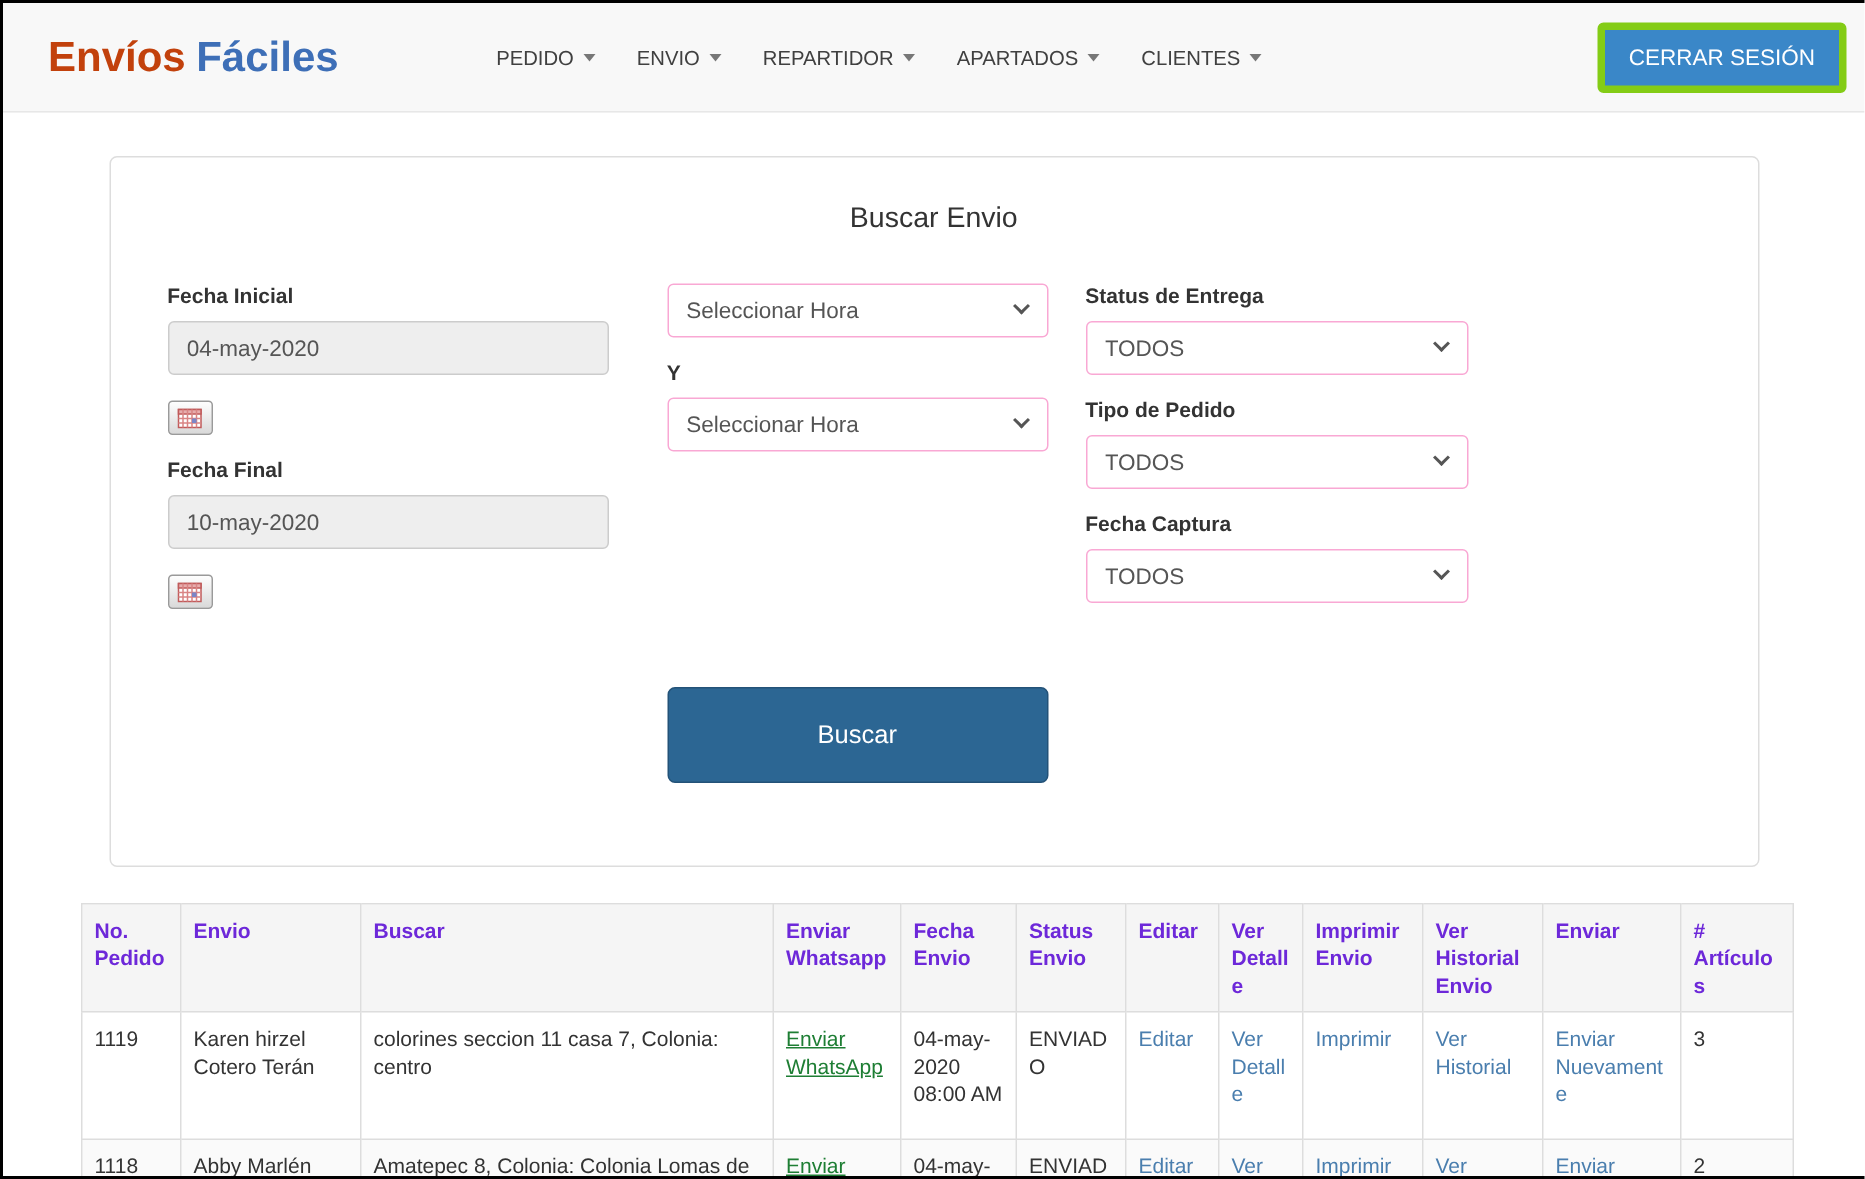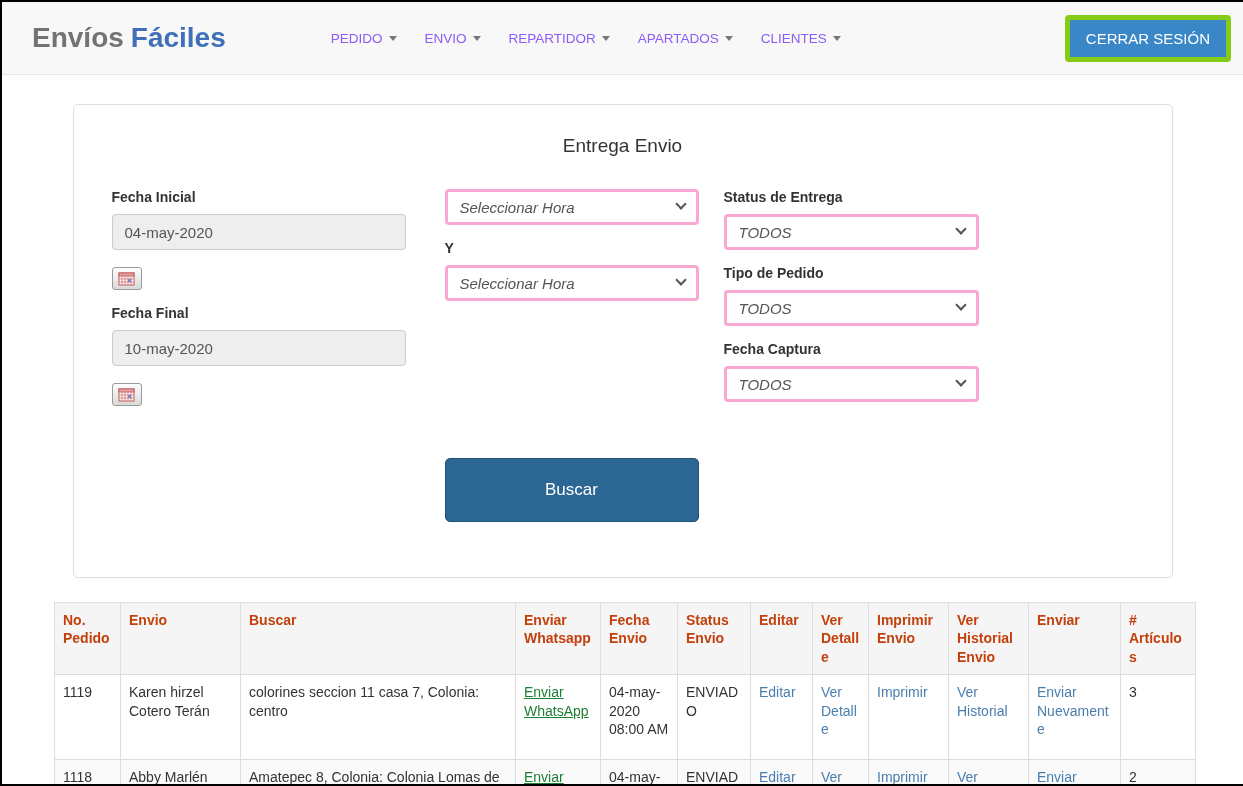--- a/index.html
+++ b/index.html
@@ -11,24 +11,24 @@
     font-family:"Liberation Sans", "DejaVu Sans", sans-serif;
     color:#333;
   }
 
   
   .navbar {
     height:73px; background:#f8f8f8; border-bottom:1px solid #e7e7e7;
     display:flex; align-items:center; padding:0 12px 0 30px;
   }
   .brand { font-size:28px; font-weight:bold; letter-spacing:0; cursor:pointer; white-space:nowrap; }
-  .brand .p1 { color:#737373; }
+  .brand .p1 { color:#c2410c; }
   .brand .p2 { color:#3e6fb7; margin-left:7px; }
   .nav-items { display:flex; gap:28px; margin-left:105px; }
-  .nav-item { color:#8b5cf6; font-size:13.5px; display:flex; align-items:center; gap:6px; cursor:pointer; white-space:nowrap; }
+  .nav-item { color:#404040; font-size:13.5px; display:flex; align-items:center; gap:6px; cursor:pointer; white-space:nowrap; }
   .caret {
     display:inline-block; width:0; height:0;
     border-left:4px solid transparent; border-right:4px solid transparent;
     border-top:5px solid #777;
   }
   .logout-btn {
     margin-left:auto; background:#3a87c8; border:5px solid #84cc16; color:#fff;
     font-size:15px; padding:10px 16px; border-radius:4px; cursor:pointer;
     font-family:inherit;
   }
@@ -51,44 +51,44 @@
   }
   .cal-btn {
     display:block; margin-top:17px; width:30px; height:23px;
     background:linear-gradient(#fefefe,#d9d9d9);
     border:1px solid #9a9a9a; border-radius:3px; cursor:pointer; padding:0;
     line-height:0; text-align:center;
   }
   .cal-btn svg { vertical-align:middle; }
   .select-wrap { position:relative; }
   select.sel {
-    width:100%; height:36px; border:3px solid #f9a8d4; border-radius:4px; background:#fff;
+    width:100%; height:36px; border:1px solid #f9a8d4; border-radius:4px; background:#fff;
     padding:0 30px 0 12px; font-size:15px; color:#555; font-family:inherit;
-    -webkit-appearance:none; appearance:none; cursor:pointer;font-style:italic;
+    -webkit-appearance:none; appearance:none; cursor:pointer;
   }
   .chev {
     position:absolute; right:14px; top:11px; width:8px; height:8px;
     border-right:2px solid #555; border-bottom:2px solid #555;
     transform:rotate(45deg); pointer-events:none;
   }
   .buscar-row { margin:52px 0 0 333px; }
   .buscar-btn {
     width:254px; height:64px; background:#2c6693; border:1px solid #235278; border-radius:5px;
     color:#fff; font-size:17px; cursor:pointer; font-family:inherit;
   }
 
   
   table.results {
     width:1141px; margin:24px 0 0 52px; border-collapse:collapse; table-layout:fixed;
   }
   .results th, .results td {
     border:1px solid #ddd; padding:8px; font-size:14px; text-align:left;
     vertical-align:top; line-height:1.32; word-wrap:break-word;
   }
-  .results th { background:#f5f5f5; font-weight:bold; color:#c2410c; height:68px; }
+  .results th { background:#f5f5f5; font-weight:bold; color:#6d28d9; height:68px; }
   .results td { color:#333; height:85px; background:#fff; }
   .results tbody tr:nth-child(even) td { background:#fafafa; }
   a.tbl-link { color:#4a7eae; text-decoration:none; cursor:pointer; }
   a.wa-link  { color:#1e7e34; text-decoration:underline; cursor:pointer; }
 </style>
 </head>
 <body>
 
 <div class="navbar">
   <div class="brand">
@@ -113,21 +113,21 @@
     </div>
     <div class="nav-item">
       <span>CLIENTES</span>
       <span class="caret"></span>
     </div>
   </div>
   <button class="logout-btn">CERRAR SESIÓN</button>
 </div>
 
 <div class="panel">
-  <h2 class="panel-title">Entrega Envio</h2>
+  <h2 class="panel-title">Buscar Envio</h2>
 
   <div class="form-row">
 
     <div class="fcol1">
       <label class="flabel">Fecha Inicial</label>
       <input class="text-input" readonly="" value="04-may-2020" style="">
       <button class="cal-btn">
         <svg width="17" height="15" viewBox="0 0 17 15">
           <rect x="1" y="2" width="15" height="12" fill="#ffffff" stroke="#c05b5b"></rect>
           <rect x="1" y="2" width="15" height="3" fill="#e7adad" stroke="#c05b5b"></rect>

